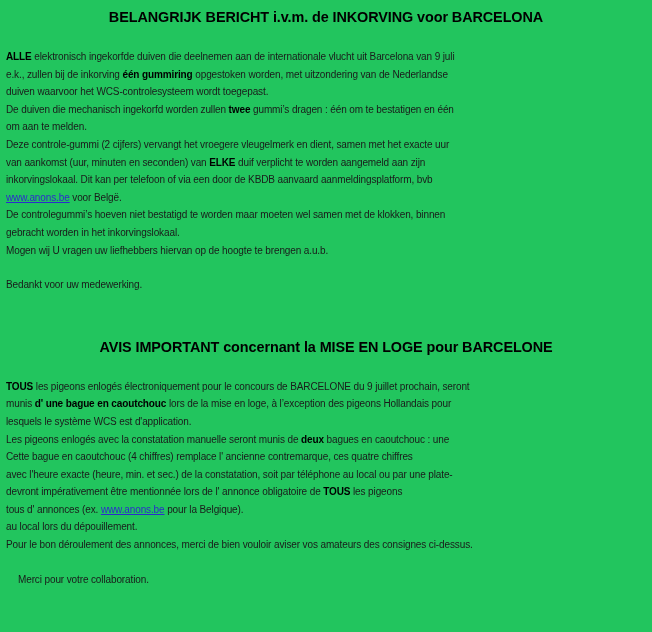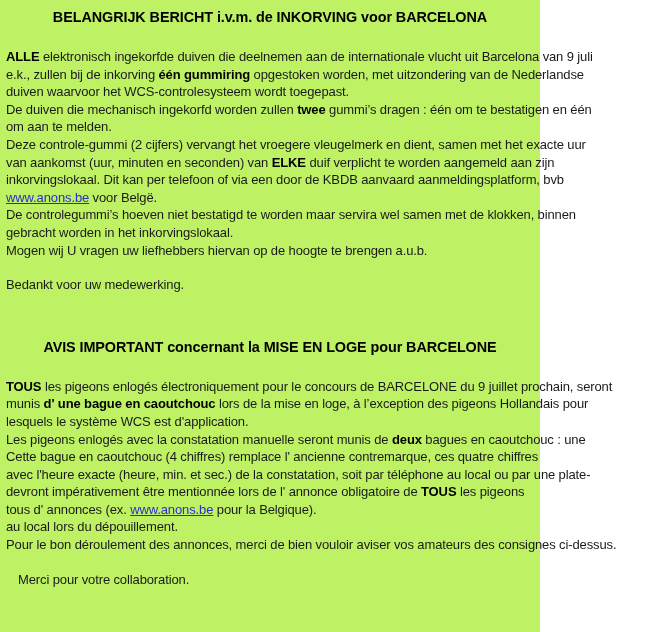--- a/index.html
+++ b/index.html
@@ -9,43 +9,43 @@
   }
   body {
     width: 652px;
     height: 632px;
     font-family: "Liberation Sans", sans-serif;
     color: #000000;
     overflow: hidden;
   }
   .page {
     position: relative;
-    width: 540px;
+    width: 652px;
     height: 632px;
-    background: #bef264;
+    background: #22c55e;
     box-sizing: border-box;
   }
 
   
   .doc-heading {
     text-align: center;
     font-family: "Liberation Sans", sans-serif;
     font-weight: bold;
     font-size: 15.5px;
     letter-spacing: -0.1px;
     transform: scaleX(0.93);
     transform-origin: center center;
     color: #000000;
     white-space: nowrap;
   }
 
   
   .body-block {
     font-family: "Liberation Sans", sans-serif;
-    font-size: 13px;
+    font-size: 10px;
     line-height: 17.6px;
     color: #1a1a1a;
     letter-spacing: -0.12px;
     padding-left: 6px;
     padding-right: 6px;
   }
   .body-block p {
     margin: 0;
     white-space: nowrap;
   }
@@ -90,21 +90,21 @@
     <p class="wrapline">om aan te melden.</p>
 
     <p class="wrapline">Deze controle-gummi (2 cijfers) vervangt het vroegere vleugelmerk en dient, samen met het exacte uur</p>
 
     <p class="wrapline"><span>van aankomst (uur, minuten en seconden) van </span><b>ELKE</b><span> duif verplicht te worden aangemeld aan zijn</span></p>
 
     <p class="wrapline">inkorvingslokaal. Dit kan per telefoon of via een door de KBDB aanvaard aanmeldingsplatform, bvb</p>
 
     <p class="wrapline"><a class="doclink" href="#">www.anons.be</a><span> voor Belgë.</span></p>
 
-    <p class="wrapline">De controlegummi’s hoeven niet bestatigd te worden maar servira wel samen met de klokken, binnen</p>
+    <p class="wrapline">De controlegummi’s hoeven niet bestatigd te worden maar moeten wel samen met de klokken, binnen</p>
 
     <p class="wrapline">gebracht worden in het inkorvingslokaal.</p>
 
     <p class="wrapline">Mogen wij U vragen uw liefhebbers hiervan op de hoogte te brengen a.u.b.</p>
 
     <div class="spacer-md"></div>
 
     <p class="wrapline">Bedankt voor uw medewerking.</p>
   </div>
 

